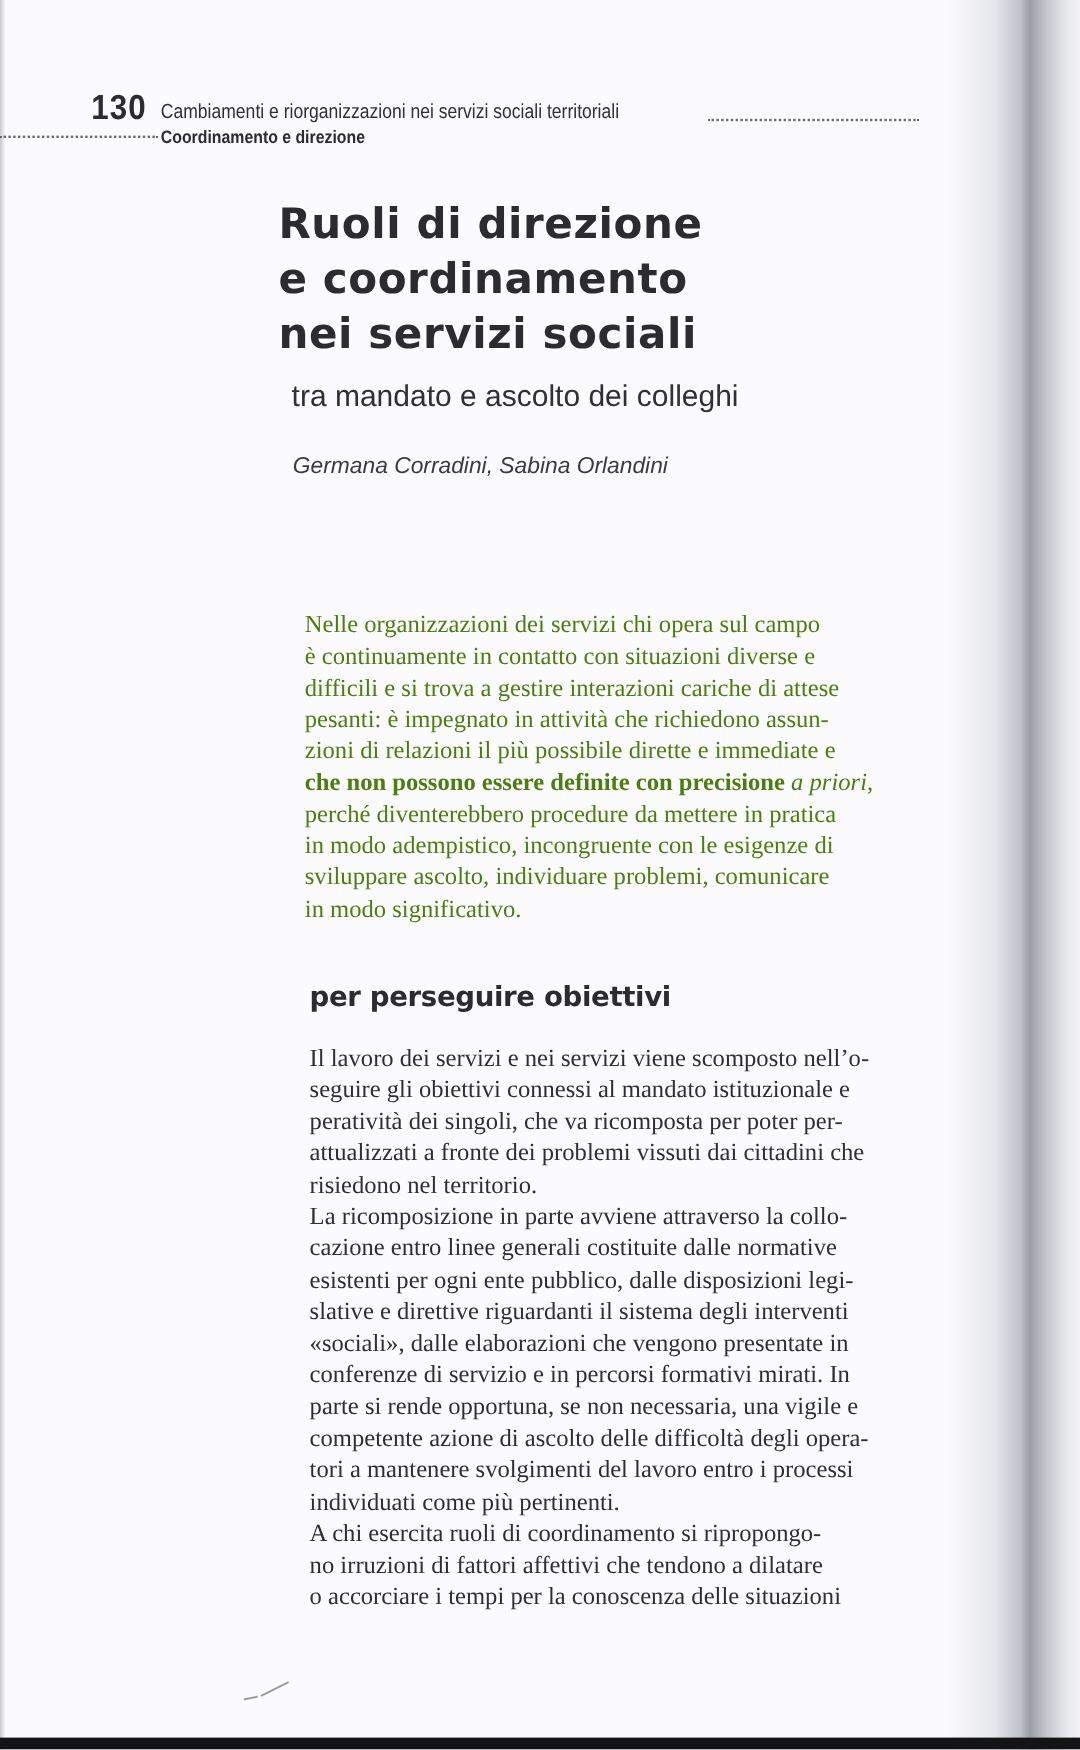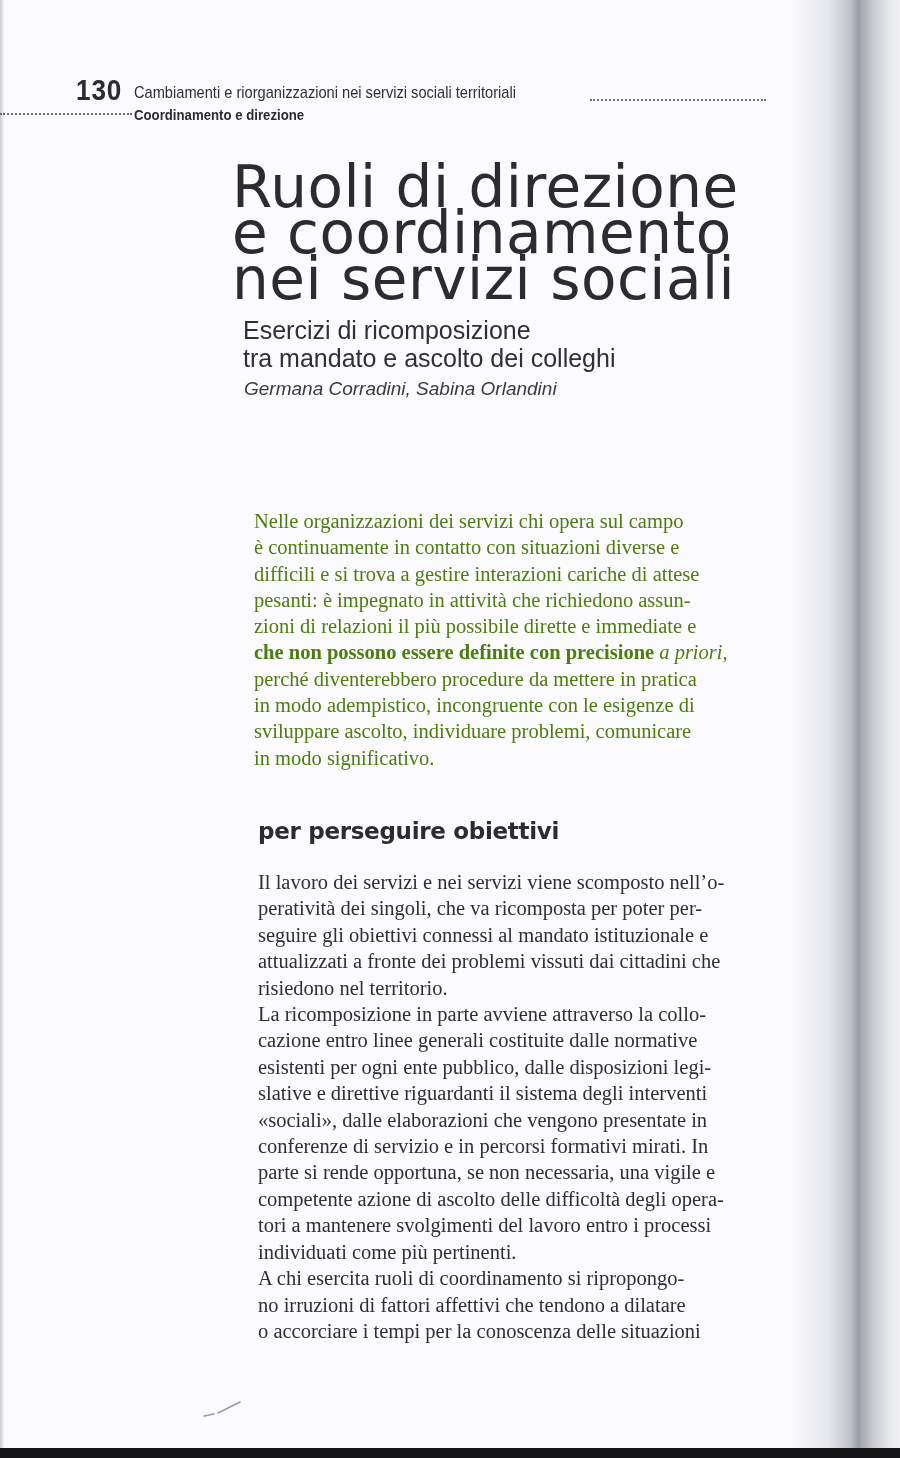--- a/index.html
+++ b/index.html
@@ -44,22 +44,22 @@
       border-bottom: 2px dotted #6a6a72;
     }
     .section-name {
       position: absolute; left: 134px; top: 32px;
       font-family: "Liberation Sans", sans-serif; font-weight: bold;
       font-size: 15px; color: #2b2b30;
       transform: scaleX(0.88); transform-origin: left; white-space: nowrap;
     }
     .title {
       position: absolute; left: 232px; top: 164px; margin: 0;
-      font-family: "DejaVu Sans", sans-serif; font-weight: normal;
-      font-size: 58px; line-height: 46px; color: #2c2b30;
+      font-family: "DejaVu Sans", sans-serif; font-weight: bold;
+      font-size: 35px; line-height: 46px; color: #2c2b30;
       letter-spacing: 0.5px;
     }
     .title span { display: block; white-space: nowrap; }
     .subtitle {
       position: absolute; left: 243px; top: 316px;
       font-family: "Liberation Sans", sans-serif; font-size: 25px; line-height: 28px;
       color: #2f2f35;
     }
     .subtitle span { display: block; white-space: nowrap; }
     .authors {
@@ -101,21 +101,20 @@
   <span class="section-name">Coordinamento e direzione</span>
 </header>
 
 <h1 class="title">
   <span>Ruoli di direzione</span>
   <span>e coordinamento</span>
   <span>nei servizi sociali</span>
 </h1>
 
 <div class="subtitle">
-  <span>Esercizi di ricomposizione</span>
   <span>tra mandato e ascolto dei colleghi</span>
 </div>
 
 <div class="authors">Germana Corradini, Sabina Orlandini</div>
 
 <div class="intro">
   <span>Nelle organizzazioni dei servizi chi opera sul campo</span>
   <span>è continuamente in contatto con situazioni diverse e</span>
   <span>difficili e si trova a gestire interazioni cariche di attese</span>
   <span>pesanti: è impegnato in attività che richiedono assun-</span>
@@ -126,22 +125,22 @@
   <span>sviluppare ascolto, individuare problemi, comunicare</span>
   <span>in modo significativo.</span>
 </div>
 
 <h2 class="section-heading">
   <span>per perseguire obiettivi</span>
 </h2>
 
 <div class="body">
   <span>Il lavoro dei servizi e nei servizi viene scomposto nell’o-</span>
+  <span>seguire gli obiettivi connessi al mandato istituzionale e</span>
   <span>peratività dei singoli, che va ricomposta per poter per-</span>
-  <span>seguire gli obiettivi connessi al mandato istituzionale e</span>
   <span>attualizzati a fronte dei problemi vissuti dai cittadini che</span>
   <span>risiedono nel territorio.</span>
   <span>La ricomposizione in parte avviene attraverso la collo-</span>
   <span>cazione entro linee generali costituite dalle normative</span>
   <span>esistenti per ogni ente pubblico, dalle disposizioni legi-</span>
   <span>slative e direttive riguardanti il sistema degli interventi</span>
   <span>«sociali», dalle elaborazioni che vengono presentate in</span>
   <span>conferenze di servizio e in percorsi formativi mirati. In</span>
   <span>parte si rende opportuna, se non necessaria, una vigile e</span>
   <span>competente azione di ascolto delle difficoltà degli opera-</span>

